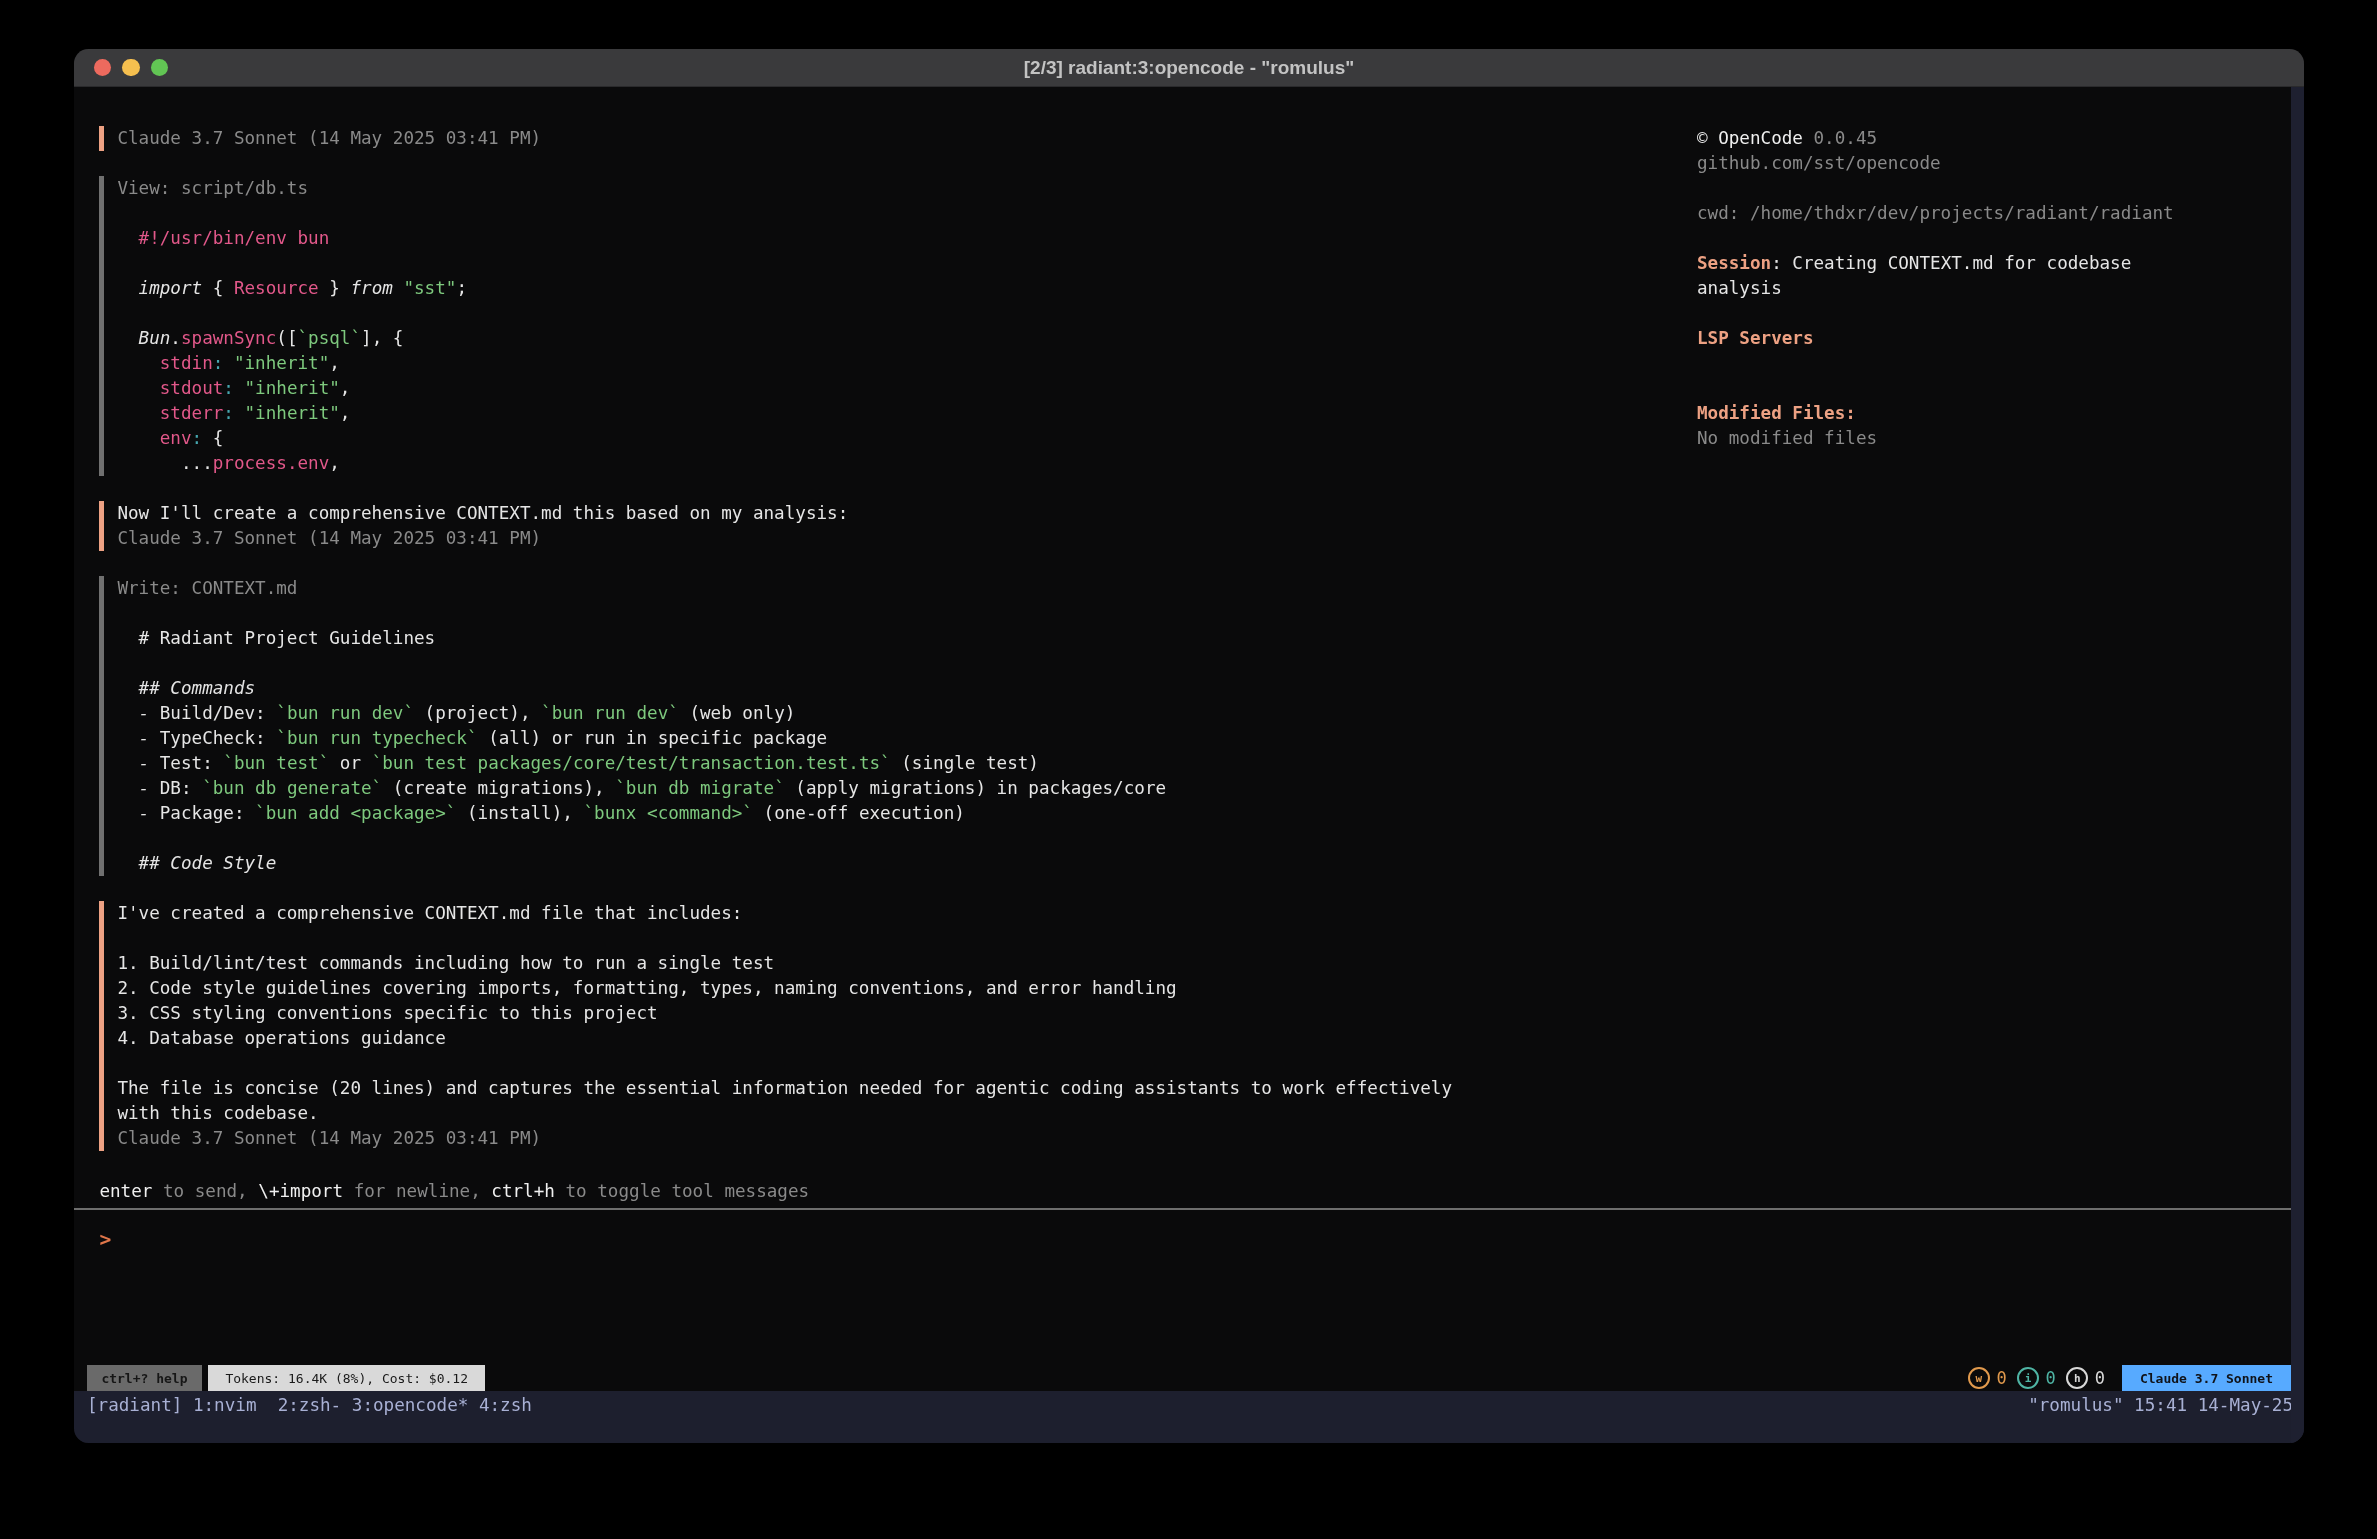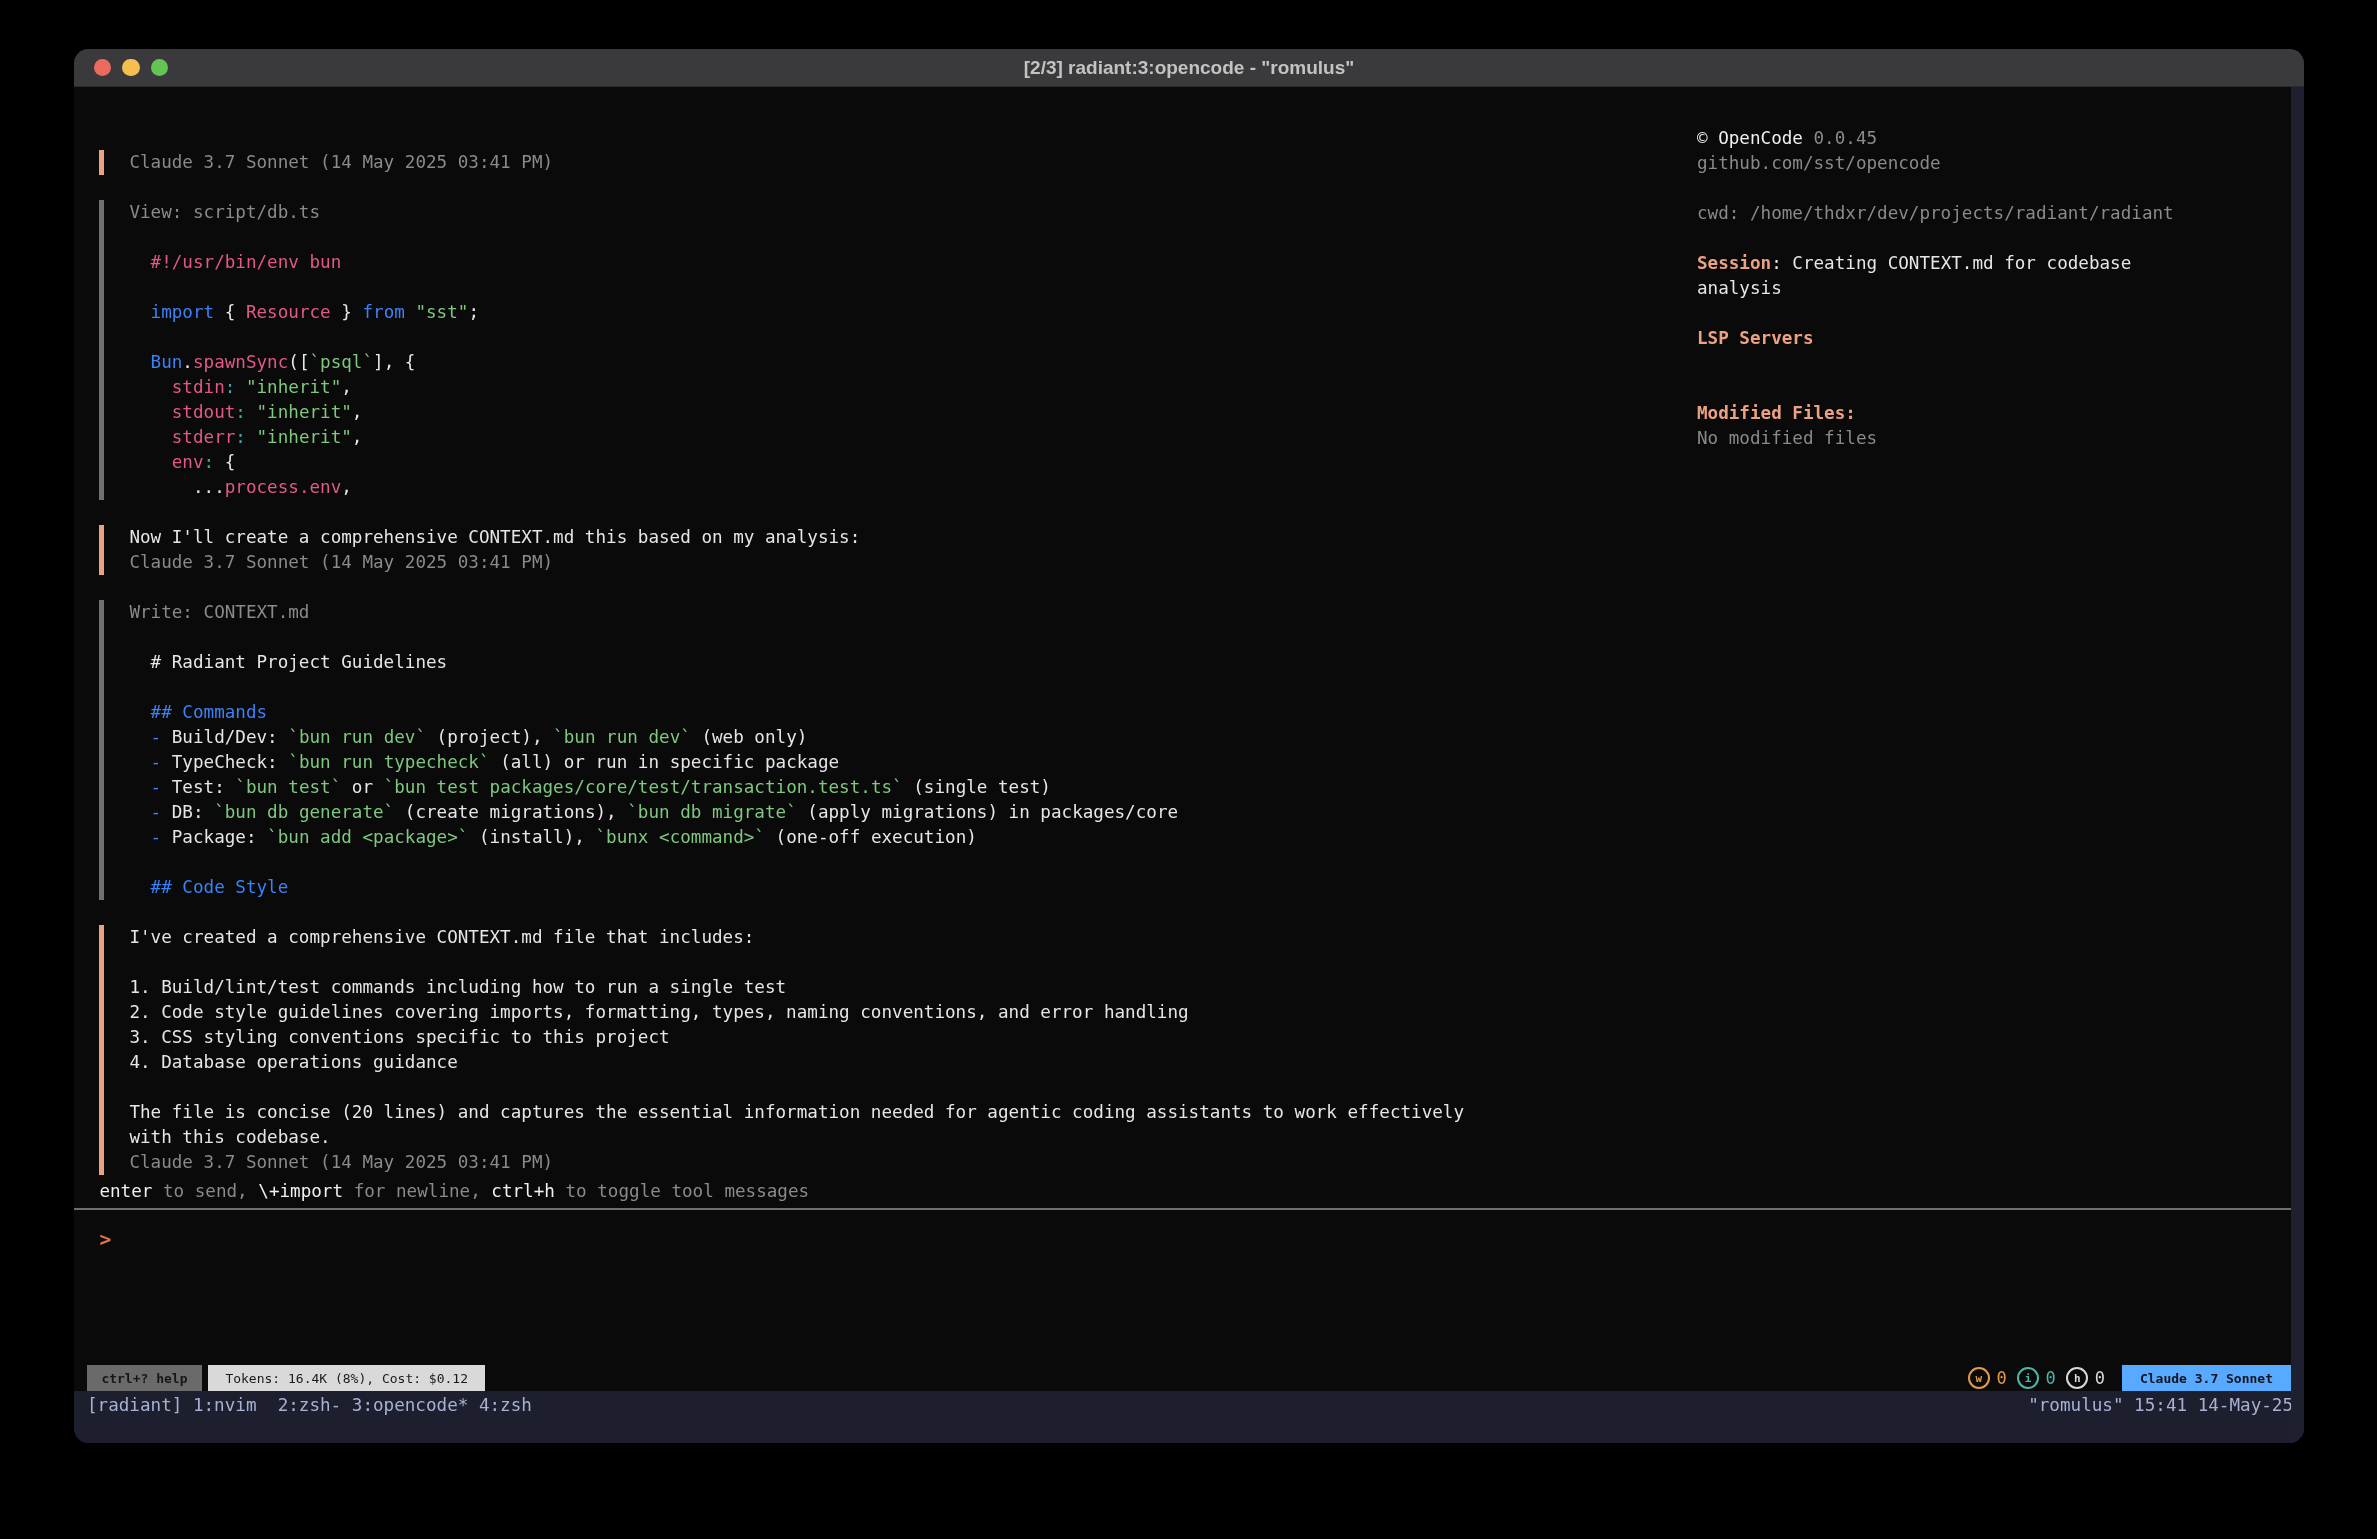--- a/index.html
+++ b/index.html
@@ -14,28 +14,28 @@
   .light{width:17.6px;height:17.6px;border-radius:50%;display:inline-block;}
   .light.red{background:#ed6a5e;}
   .light.yellow{background:#f5bf4f;}
   .light.green{background:#62c554;}
   .title{font-family:"Liberation Sans",sans-serif;font-weight:bold;font-size:19px;color:#c3c3c3;}
   .content{flex:1;position:relative;display:flex;flex-direction:column;background:#0a0a0b;}
   .main{flex:1;display:flex;padding:39px 13px 0 25.4px;overflow:hidden;}
   .chat{flex:1;min-width:0;}
   .sidebar{width:594px;flex:none;}
   .line{font-size:17.6px;line-height:25px;white-space:pre;}
-  .block{margin-bottom:25px;border-left:5.9px solid transparent;padding-left:25px;margin-top:24px;}
+  .block{margin-bottom:25px;border-left:5.9px solid transparent;padding-left:13px;}
   .block:last-child{margin-bottom:0;}
   .accent-salmon{border-left-color:#eda183;}
   .accent-gray{border-left-color:#707070;}
   .c-white{color:#e6e6e6;}
   .c-gray{color:#8a8a8a;}
   .c-boldwhite{color:#f0f0f0;font-weight:normal;}
-  .c-blue{color:#3b82f6;}
+  .c-blue{color:#e5e5e5;font-style:italic;}
   .c-pink{color:#e2588a;}
   .c-green{color:#7ec97e;}
   .c-teal{color:#46a8b0;}
   .c-salmonbold{color:#eda183;font-weight:bold;}
   .helpline{flex:none;margin:0 13px 3.9px 25.4px;}
   .divider{flex:none;height:2px;background:#6e6e6e;margin-right:13px;}
   .inputarea{flex:none;height:138px;padding:17px 0 0 25.4px;}
   .prompt{color:#e0764a;font-size:19.6px;line-height:25px;font-weight:bold;}
   .statusbar{flex:none;height:26px;display:flex;align-items:stretch;padding:0 13px;background:#0a0a0b;}
   .chip{display:inline-flex;align-items:center;font-size:13px;}

